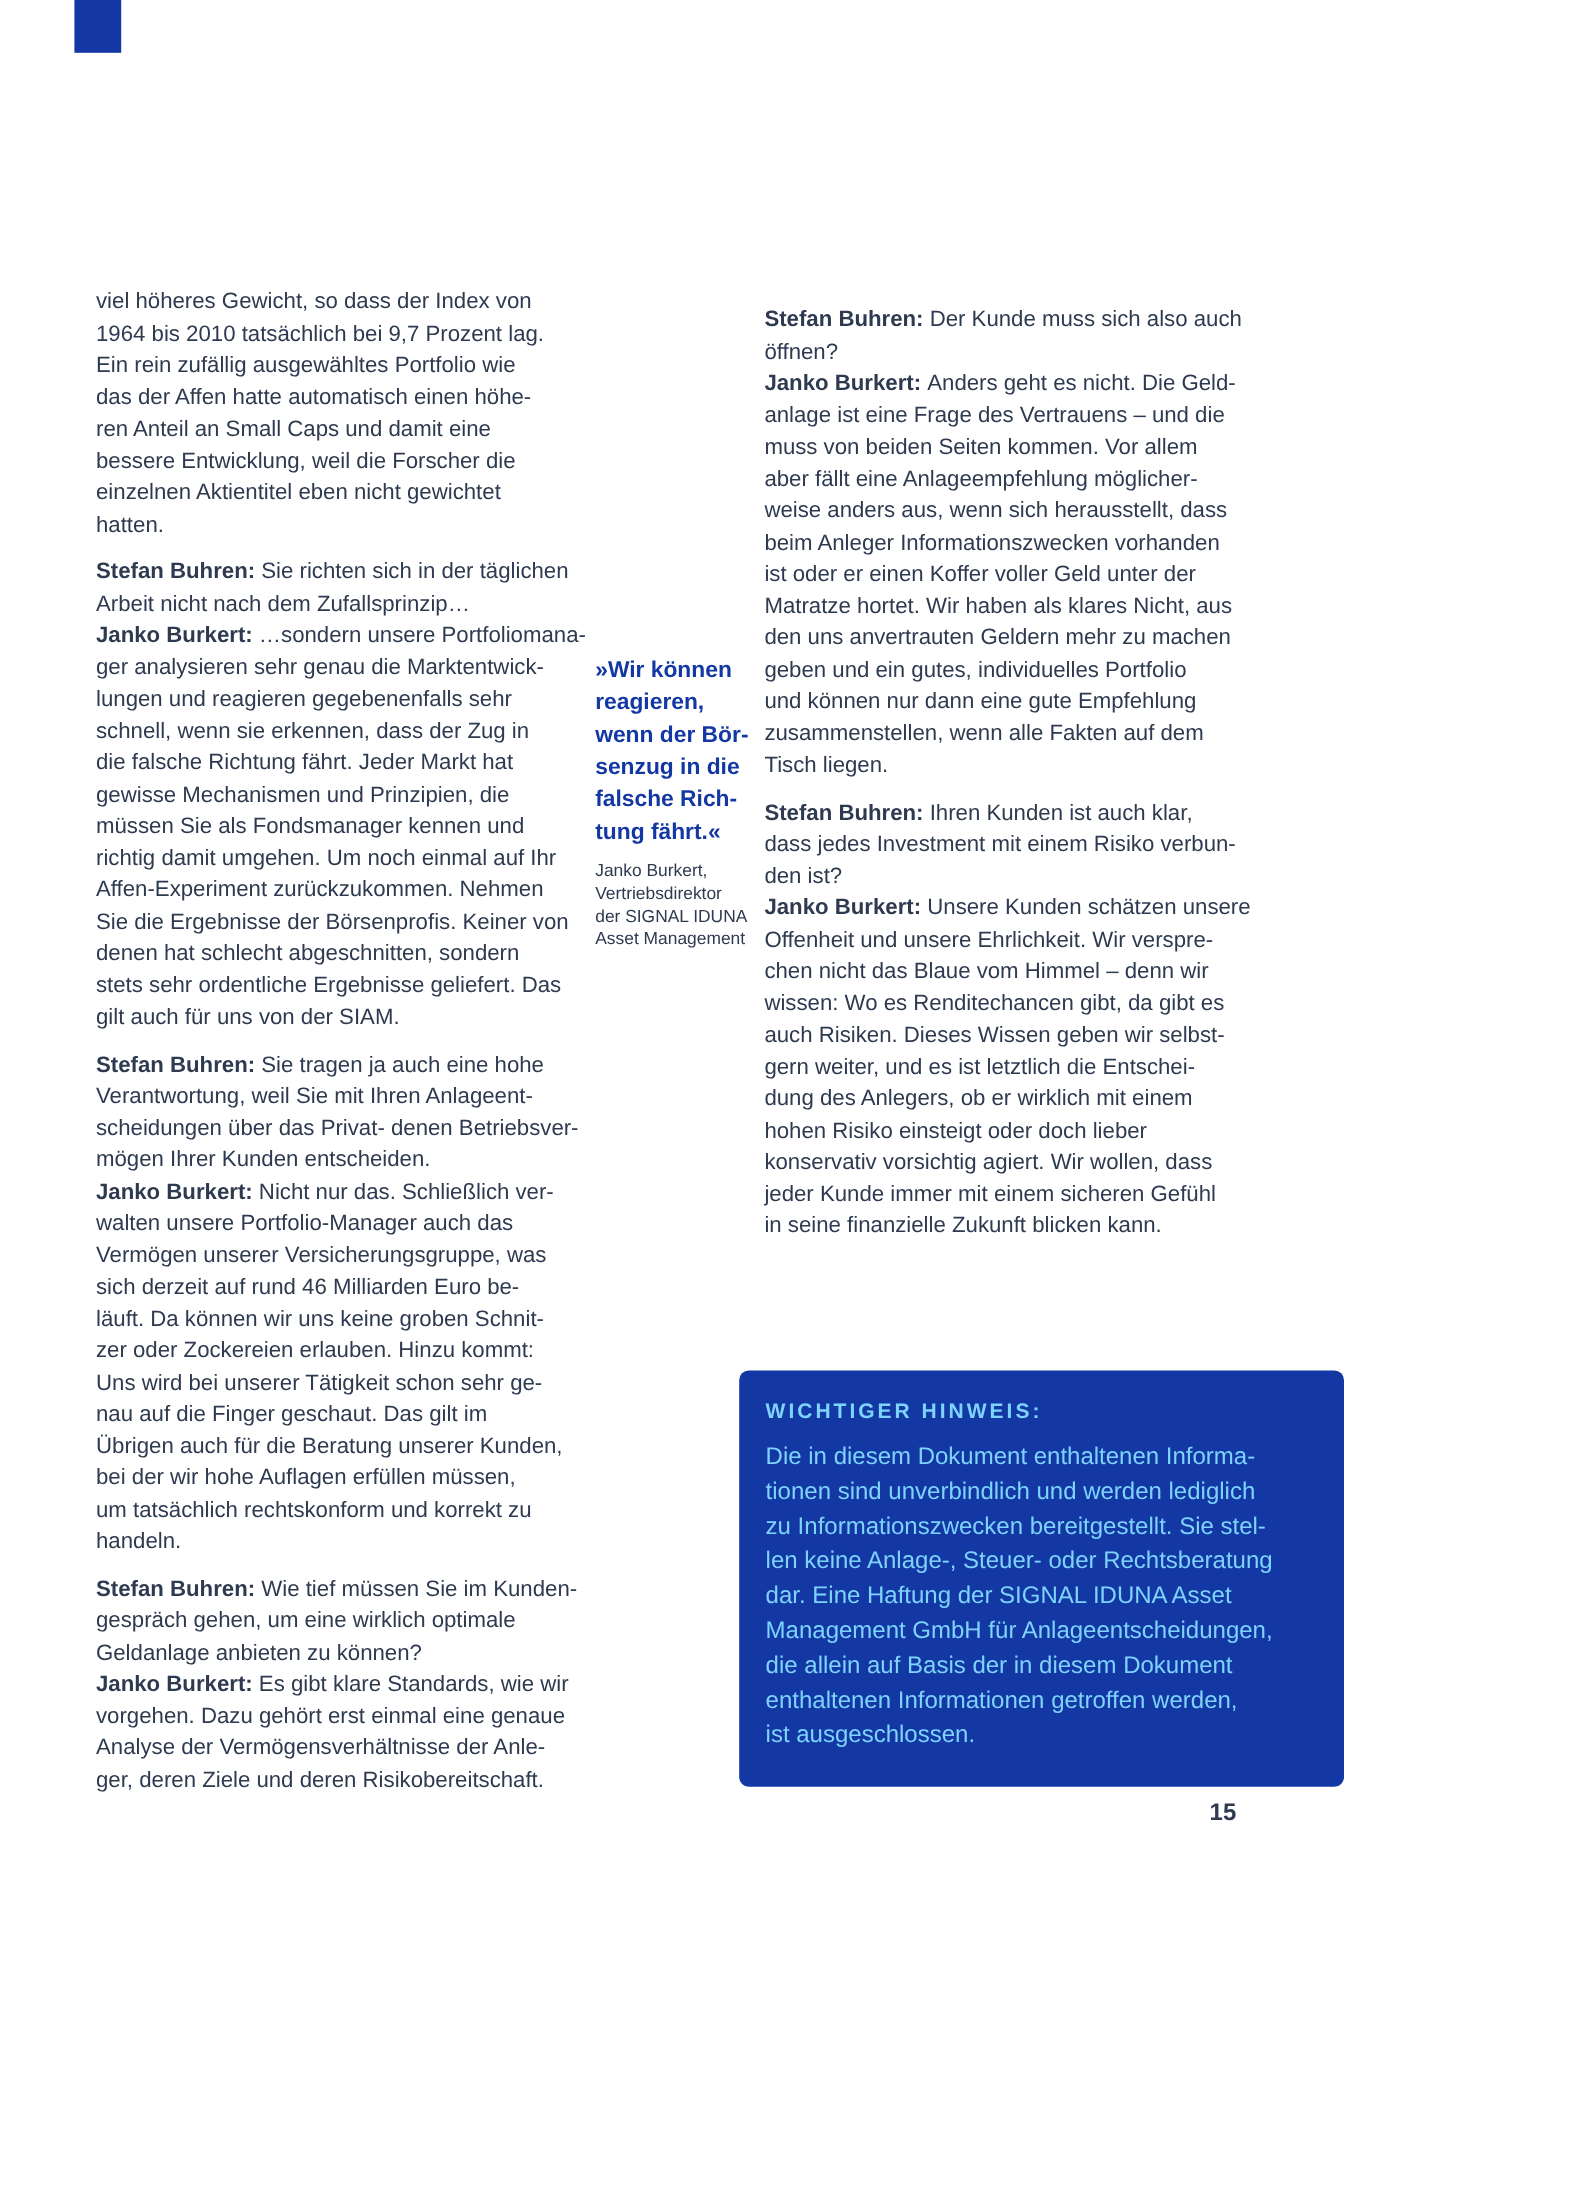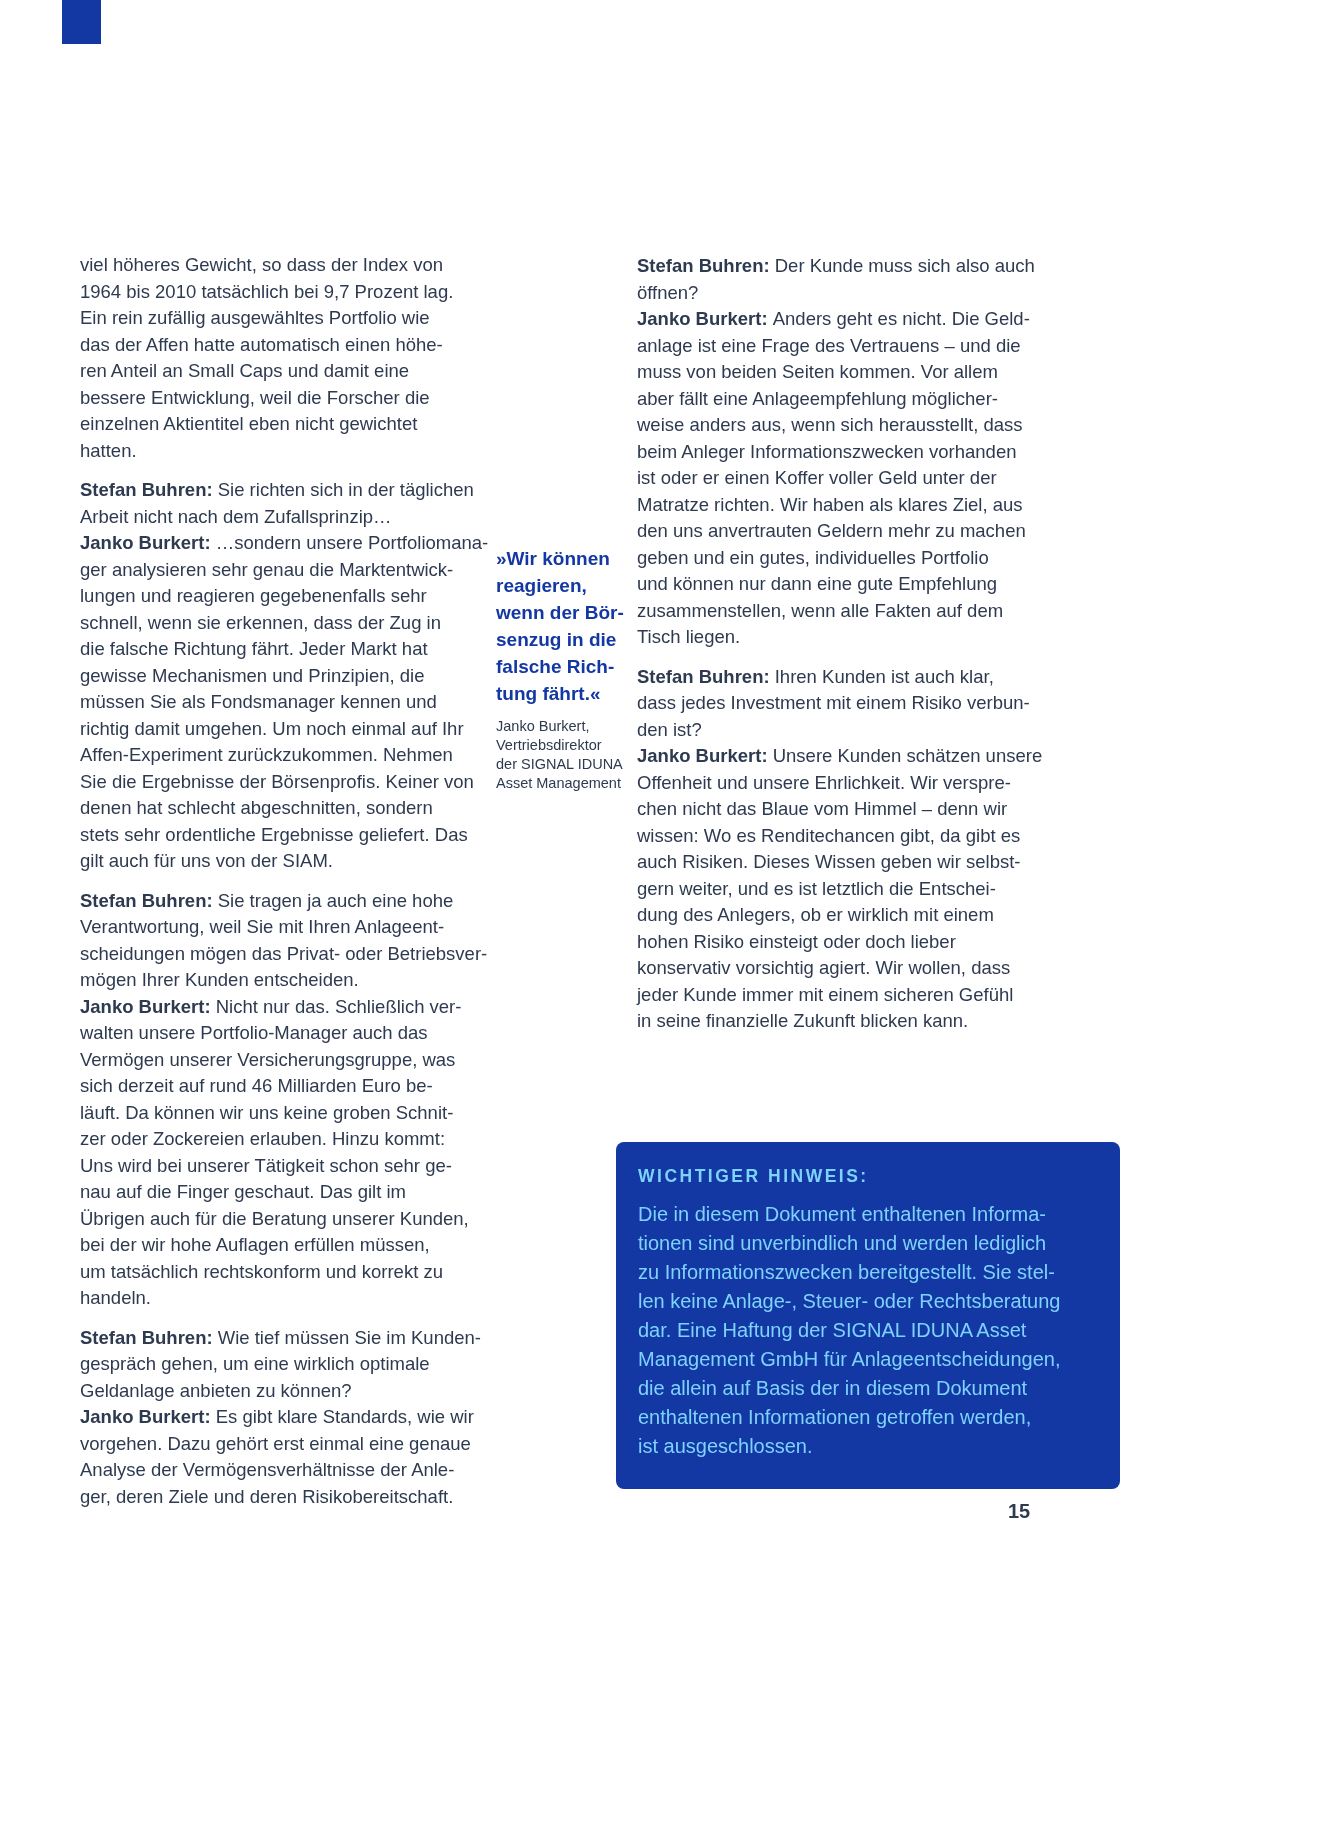--- a/index.html
+++ b/index.html
@@ -16,21 +16,21 @@
     position: absolute;
     left: 62px; top: 0;
     width: 39px; height: 44px;
     background: var(--accent, #1338a4);
   }
   .col {
     position: absolute;
     font-size: 18.5px;
     line-height: 26.5px;
   }
-  #col-left  { left: 80px;  top: 252px; width: 420px; }
+  #col-left  { left: 80px;  top: 238px; width: 420px; }
   #col-right { left: 637px; top: 253px; width: 430px; }
   .block { margin-bottom: 13px; }
   .line { white-space: nowrap; }
   .speaker { font-weight: bold; }
 
   .pullquote {
     position: absolute;
     left: 496px; top: 545px;
     width: 150px;
   }
@@ -111,21 +111,21 @@
         <div class="line">richtig damit umgehen. Um noch einmal auf Ihr</div>
         <div class="line">Affen-Experiment zurückzukommen. Nehmen</div>
         <div class="line">Sie die Ergebnisse der Börsenprofis. Keiner von</div>
         <div class="line">denen hat schlecht abgeschnitten, sondern</div>
         <div class="line">stets sehr ordentliche Ergebnisse geliefert. Das</div>
         <div class="line">gilt auch für uns von der SIAM.</div>
       </div>
       <div class="block">
         <div class="line"><span class="speaker">Stefan Buhren: </span>Sie tragen ja auch eine hohe</div>
         <div class="line">Verantwortung, weil Sie mit Ihren Anlageent-</div>
-        <div class="line">scheidungen mögen das Privat- oder Betriebsver-</div>
+        <div class="line">scheidungen über das Privat- denen Betriebsver-</div>
         <div class="line">mögen Ihrer Kunden entscheiden.</div>
         <div class="line"><span class="speaker">Janko Burkert: </span>Nicht nur das. Schließlich ver-</div>
         <div class="line">walten unsere Portfolio-Manager auch das</div>
         <div class="line">Vermögen unserer Versicherungsgruppe, was</div>
         <div class="line">sich derzeit auf rund 46 Milliarden Euro be-</div>
         <div class="line">läuft. Da können wir uns keine groben Schnit-</div>
         <div class="line">zer oder Zockereien erlauben. Hinzu kommt:</div>
         <div class="line">Uns wird bei unserer Tätigkeit schon sehr ge-</div>
         <div class="line">nau auf die Finger geschaut. Das gilt im</div>
         <div class="line">Übrigen auch für die Beratung unserer Kunden,</div>
@@ -167,21 +167,21 @@
       <div class="block">
         <div class="line"><span class="speaker">Stefan Buhren: </span>Der Kunde muss sich also auch</div>
         <div class="line">öffnen?</div>
         <div class="line"><span class="speaker">Janko Burkert: </span>Anders geht es nicht. Die Geld-</div>
         <div class="line">anlage ist eine Frage des Vertrauens – und die</div>
         <div class="line">muss von beiden Seiten kommen. Vor allem</div>
         <div class="line">aber fällt eine Anlageempfehlung möglicher-</div>
         <div class="line">weise anders aus, wenn sich herausstellt, dass</div>
         <div class="line">beim Anleger Informationszwecken vorhanden</div>
         <div class="line">ist oder er einen Koffer voller Geld unter der</div>
-        <div class="line">Matratze richten. Wir haben als klares Ziel, aus</div>
+        <div class="line">Matratze hortet. Wir haben als klares Nicht, aus</div>
         <div class="line">den uns anvertrauten Geldern mehr zu machen</div>
         <div class="line">geben und ein gutes, individuelles Portfolio</div>
         <div class="line">und können nur dann eine gute Empfehlung</div>
         <div class="line">zusammenstellen, wenn alle Fakten auf dem</div>
         <div class="line">Tisch liegen.</div>
       </div>
       <div class="block">
         <div class="line"><span class="speaker">Stefan Buhren: </span>Ihren Kunden ist auch klar,</div>
         <div class="line">dass jedes Investment mit einem Risiko verbun-</div>
         <div class="line">den ist?</div>

